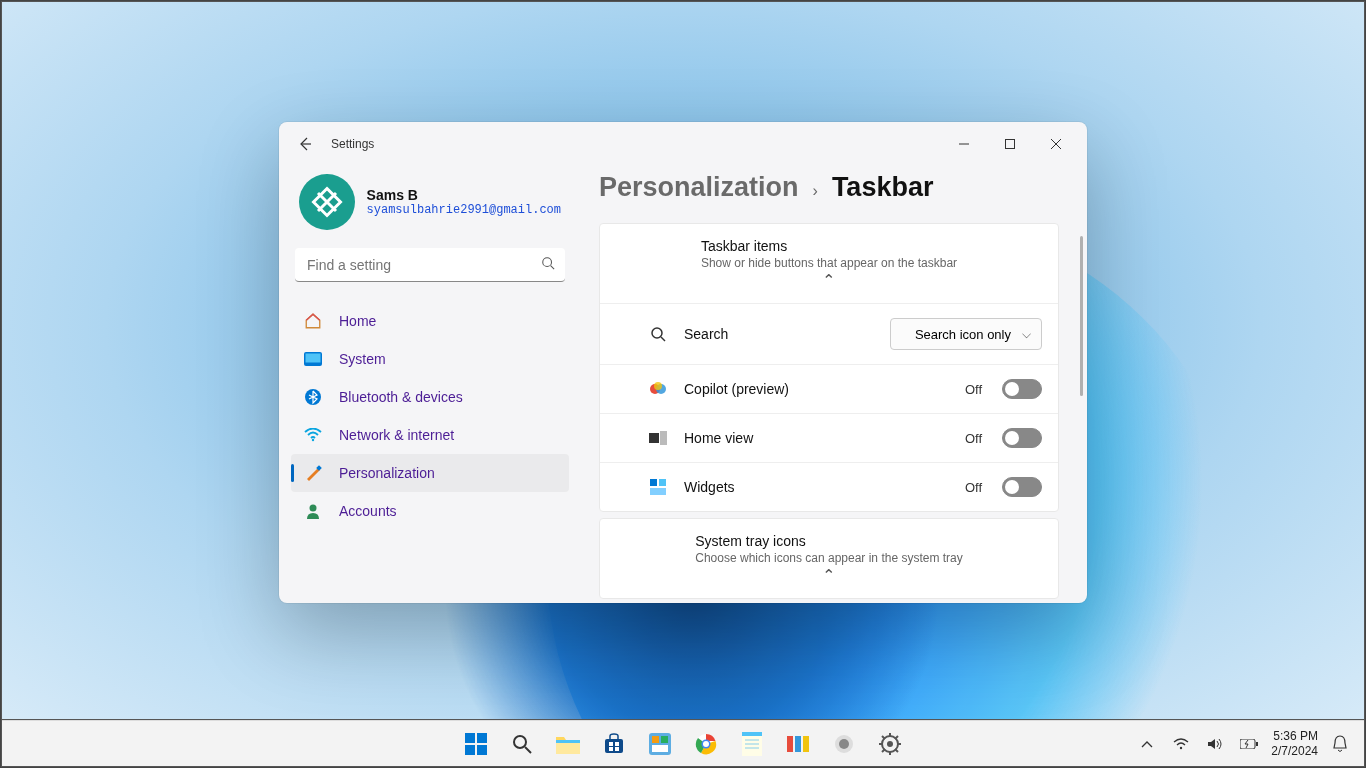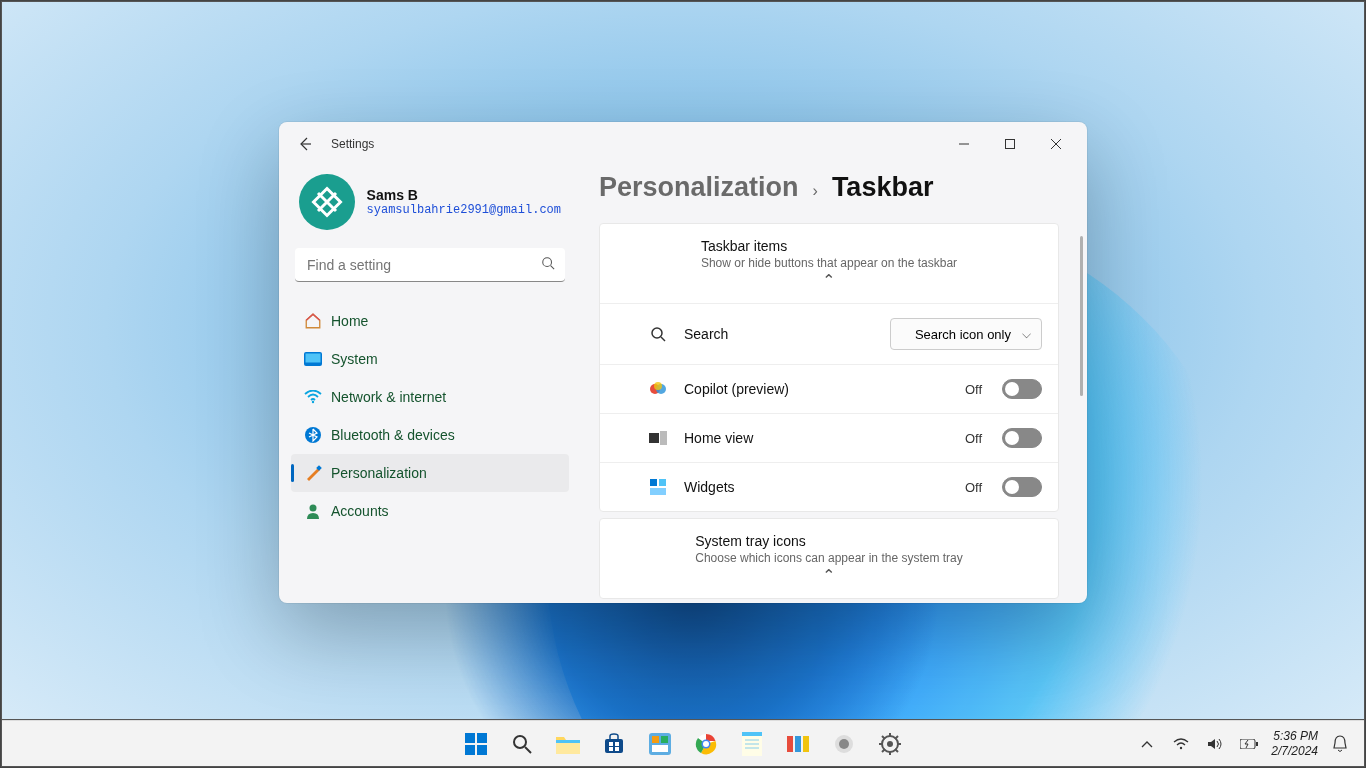--- a/index.html
+++ b/index.html
@@ -40,21 +40,21 @@
 .avatar svg { width: 36px; height: 36px; }
 .profile-text .name { font-size: 14px; font-weight: 600; color:#111; }
 .profile-text .email { font-size: 12px; color:#1d4ed8;font-family:Liberation Mono, monospace; }
 
 .search-wrap { padding: 0 4px 16px 4px; }
 .search-box { position:relative; }
 .search-box input { width:100%; height:34px; border:none; border-bottom:1px solid #888; border-radius:4px; background:white; padding: 0 36px 0 12px; font-size:14px; outline:none; }
 .search-box .sicon { position:absolute; right:10px; top:50%; transform:translateY(-50%); color:#555; }
 
 .nav { flex:1; overflow-y:auto; padding-top:4px; }
-.nav-item { display:flex; align-items:center; height:38px; padding: 0 12px; border-radius:4px; cursor:pointer; gap:8px; font-size:14px; color:#14532d; position:relative; }
+.nav-item { display:flex; align-items:center; height:38px; padding: 0 12px; border-radius:4px; cursor:pointer; gap:16px; font-size:14px; color:#4c1d95; position:relative; }
 .nav-item.active { background: #eaeaec; }
 .nav-item.active::before { content:""; position:absolute; left:0px; top:10px; bottom:10px; width:3px; background:#0067c0; border-radius:2px; }
 .nav-icon { width:20px; height:20px; display:flex; align-items:center; justify-content:center; font-size:16px; }
 
 .content { flex:1; padding: 0 28px 0 20px; overflow-y:auto; position:relative; }
 .scrolltrack { position:absolute; right:4px; top:70px; width:3px; height:160px; background:#b0b0b0; border-radius:2px; }
 .breadcrumb { display:flex; align-items:baseline; gap:14px; padding: 6px 0 20px 0; }
 .breadcrumb .parent { font-size: 27px; font-weight:600; color:#6a6a6a; cursor:pointer; }
 .breadcrumb .chv { font-size:16px; color:#6a6a6a; }
 .breadcrumb .current { font-size: 27px; font-weight:600; color:#111; }
@@ -77,21 +77,21 @@
 .toggle { width:40px; height:20px; border-radius:10px; background:#888; border:1px solid #888; position:relative; cursor:pointer; }
 .toggle::after { content:""; position:absolute; left:2px; top:2px; width:14px; height:14px; border-radius:50%; background:white; }
 
 .taskbar {
   position:absolute; left:1px; right:1px; bottom:1px; height:46px;
   background:#f3f3f3; border-top:1px solid #ddd;
   display:flex; align-items:center;
 }
 .tb-center { position:absolute; left:50%; transform:translateX(-50%); display:flex; gap:6px; }
 .tb-icon { width:40px; height:40px; display:flex; align-items:center; justify-content:center; border-radius:4px; cursor:pointer; font-size:20px; }
-.tb-right { margin-left:auto; display:flex; align-items:center; gap:10px; padding-right:12px; font-size:12px; color:#222;font-style:italic; }
+.tb-right { margin-left:auto; display:flex; align-items:center; gap:10px; padding-right:12px; font-size:12px; color:#222; }
 .tb-right .ricon2 { width:24px; display:flex; justify-content:center; cursor:pointer; }
 .clock { text-align:right; line-height:1.2; cursor:pointer; }
 </style>
 </head>
 <body>
 
 <div class="desktop">
   <div class="bloom"></div>
 
   <div class="window">
@@ -163,35 +163,35 @@
             <span class="nav-icon">
                 <svg width="18" height="14" viewBox="0 0 18 14">
                   <rect x="0" y="0" width="18" height="14" rx="2" fill="#0078d4"></rect>
                   <rect x="1.5" y="1.5" width="15" height="9" fill="#4fc3f7"></rect>
                 </svg>
               </span>
             <span>System</span>
           </div>
           <div class="nav-item">
             <span class="nav-icon">
+                <svg width="16" height="18" viewBox="0 0 16 18">
+                  <circle cx="8" cy="9" r="8" fill="#0078d4"></circle>
+                  <path d="M8 3 V15 L12 11 L4 7 M8 3 L12 7 L4 11" stroke="white" stroke-width="1.2" fill="none"></path>
+                </svg>
+              </span>
+            <span>Bluetooth &amp; devices</span>
+          </div>
+          <div class="nav-item">
+            <span class="nav-icon">
                 <svg width="18" height="14" viewBox="0 0 18 14">
                   <path d="M1 4 Q9 -3 17 4 M4 7 Q9 2 14 7 M7 10 Q9 8 11 10" stroke="#0aa5e0" stroke-width="1.8" fill="none"></path>
                   <circle cx="9" cy="12" r="1.2" fill="#0aa5e0"></circle>
                 </svg>
               </span>
             <span>Network &amp; internet</span>
-          </div>
-          <div class="nav-item">
-            <span class="nav-icon">
-                <svg width="16" height="18" viewBox="0 0 16 18">
-                  <circle cx="8" cy="9" r="8" fill="#0078d4"></circle>
-                  <path d="M8 3 V15 L12 11 L4 7 M8 3 L12 7 L4 11" stroke="white" stroke-width="1.2" fill="none"></path>
-                </svg>
-              </span>
-            <span>Bluetooth &amp; devices</span>
           </div>
           <div class="nav-item active">
             <span class="nav-icon">
                 <svg width="18" height="18" viewBox="0 0 18 18">
                   <path d="M3 15 L6 12 L14 4 L16 6 L8 14 L5 17 Z" fill="#e67e22"></path>
                   <rect x="13" y="2" width="4" height="4" transform="rotate(45 15 4)" fill="#0078d4"></rect>
                 </svg>
               </span>
             <span>Personalization</span>
           </div>

